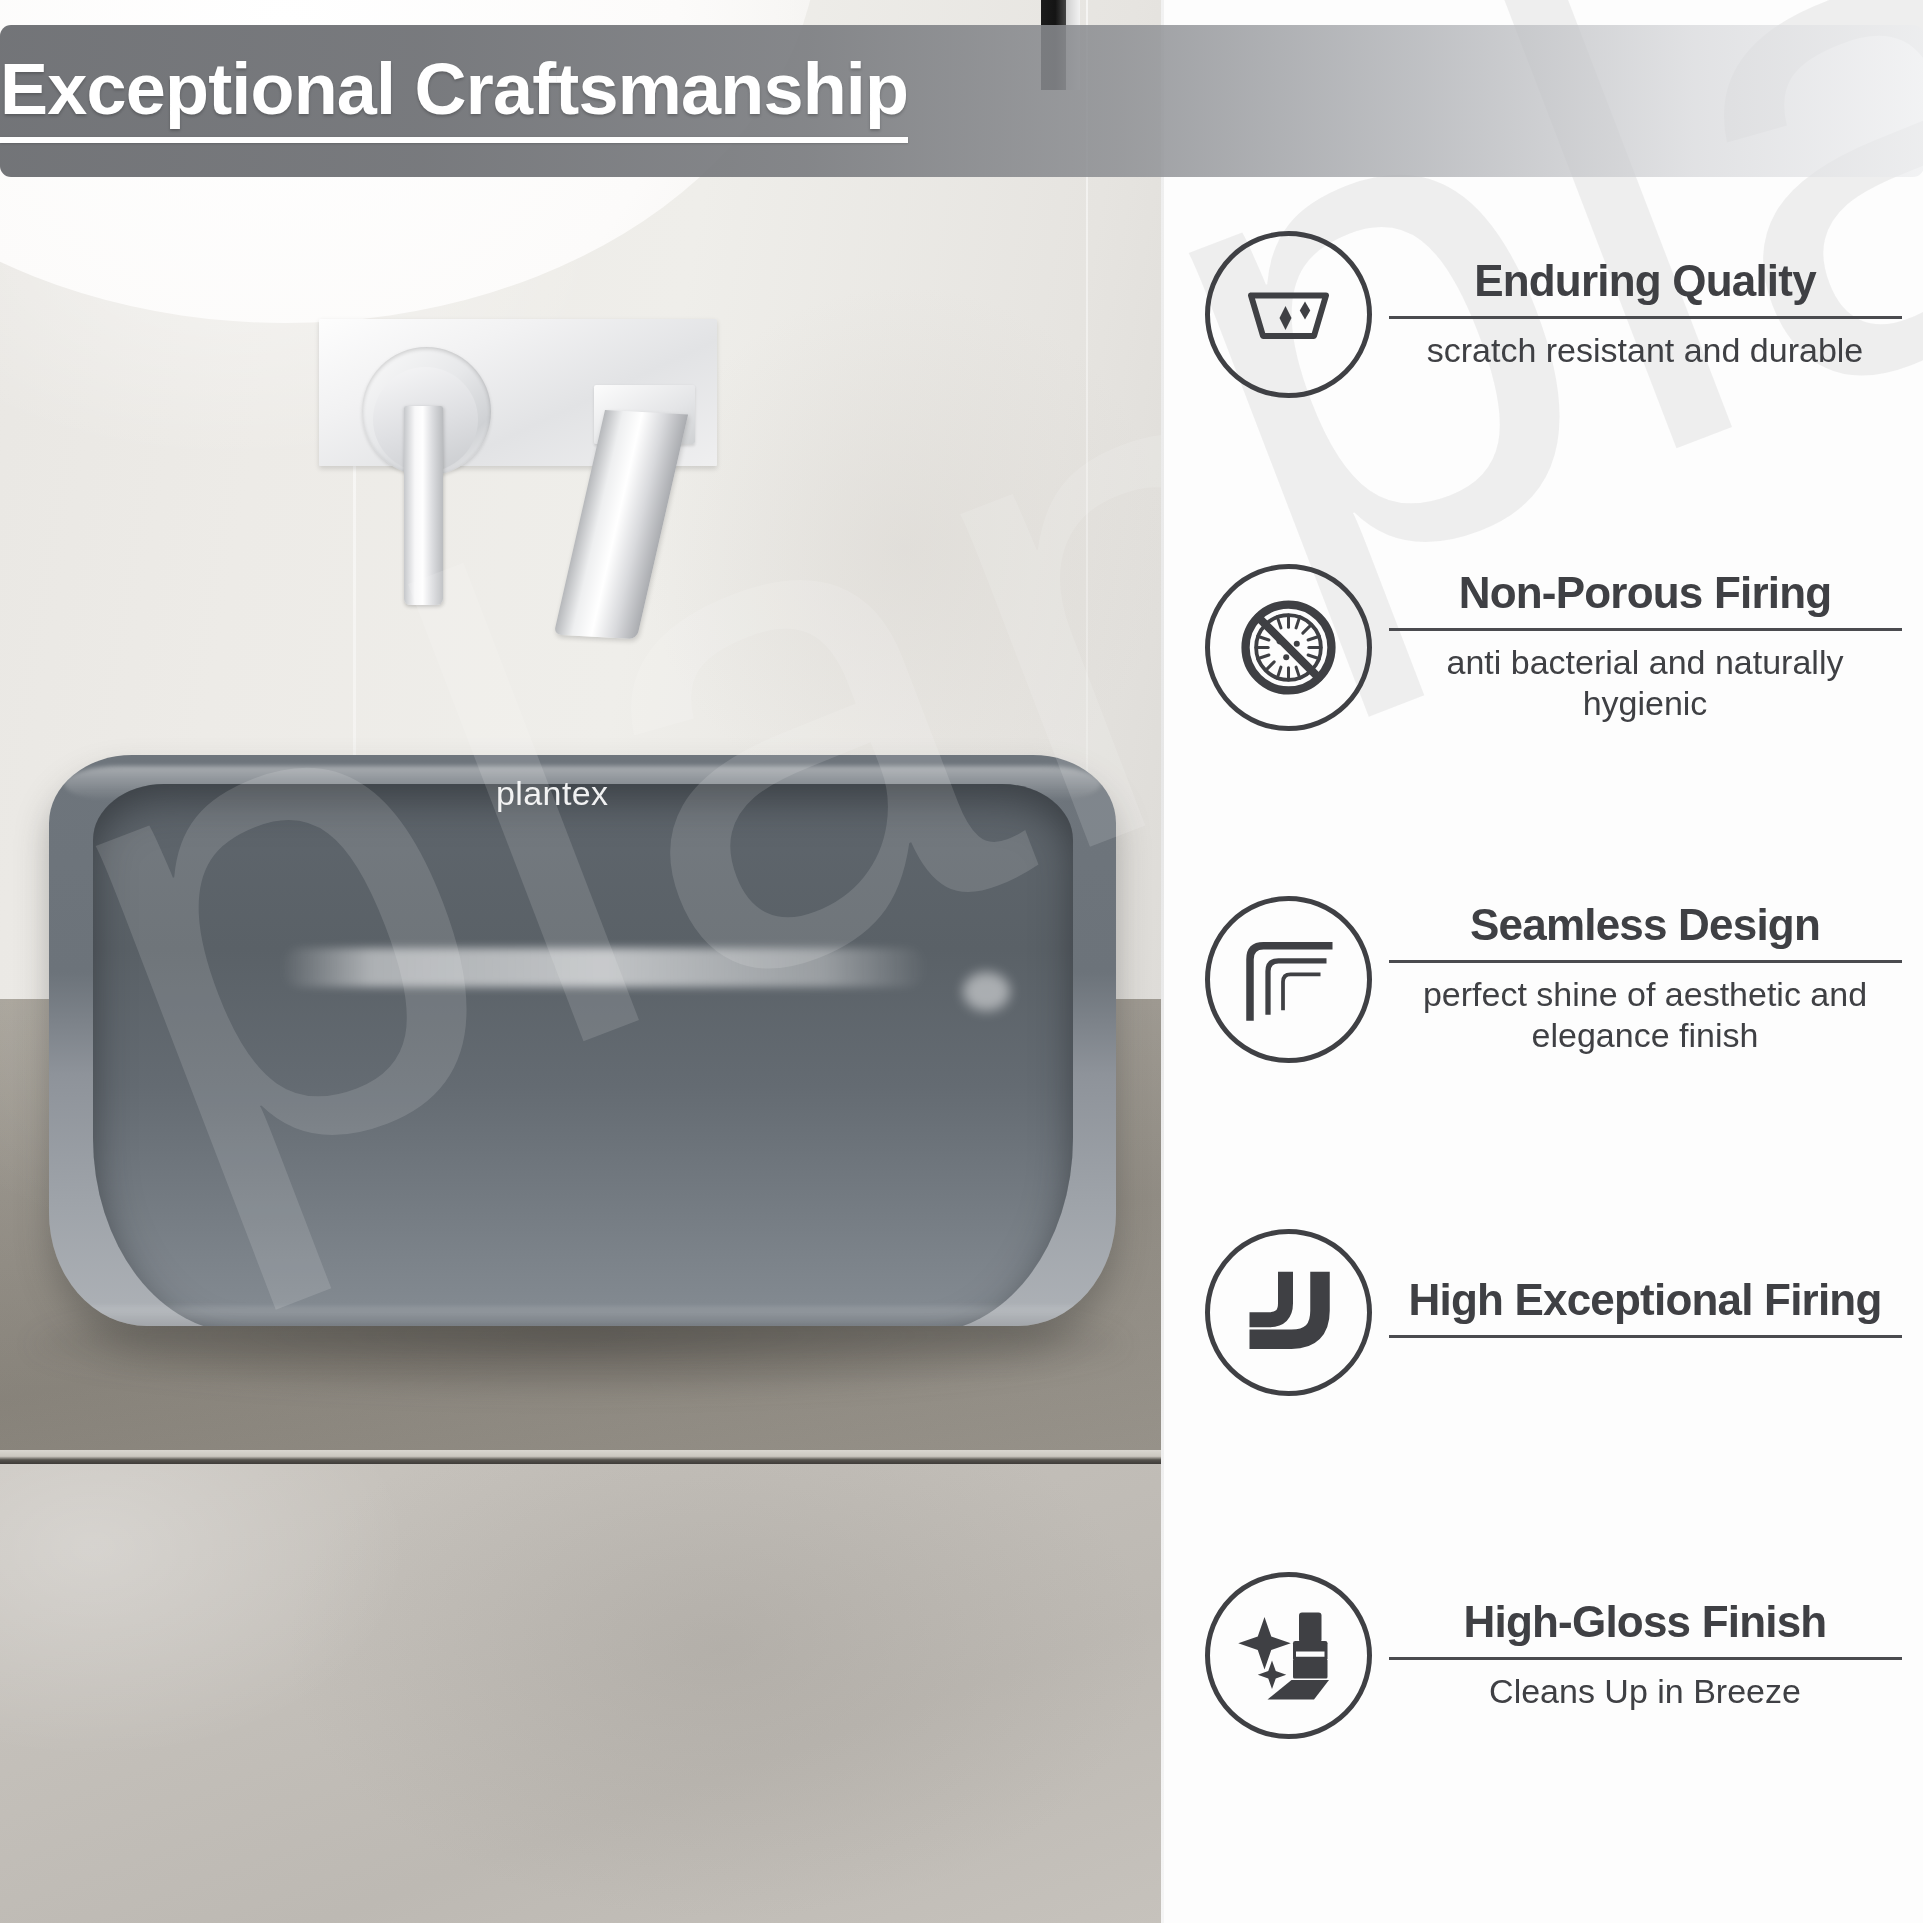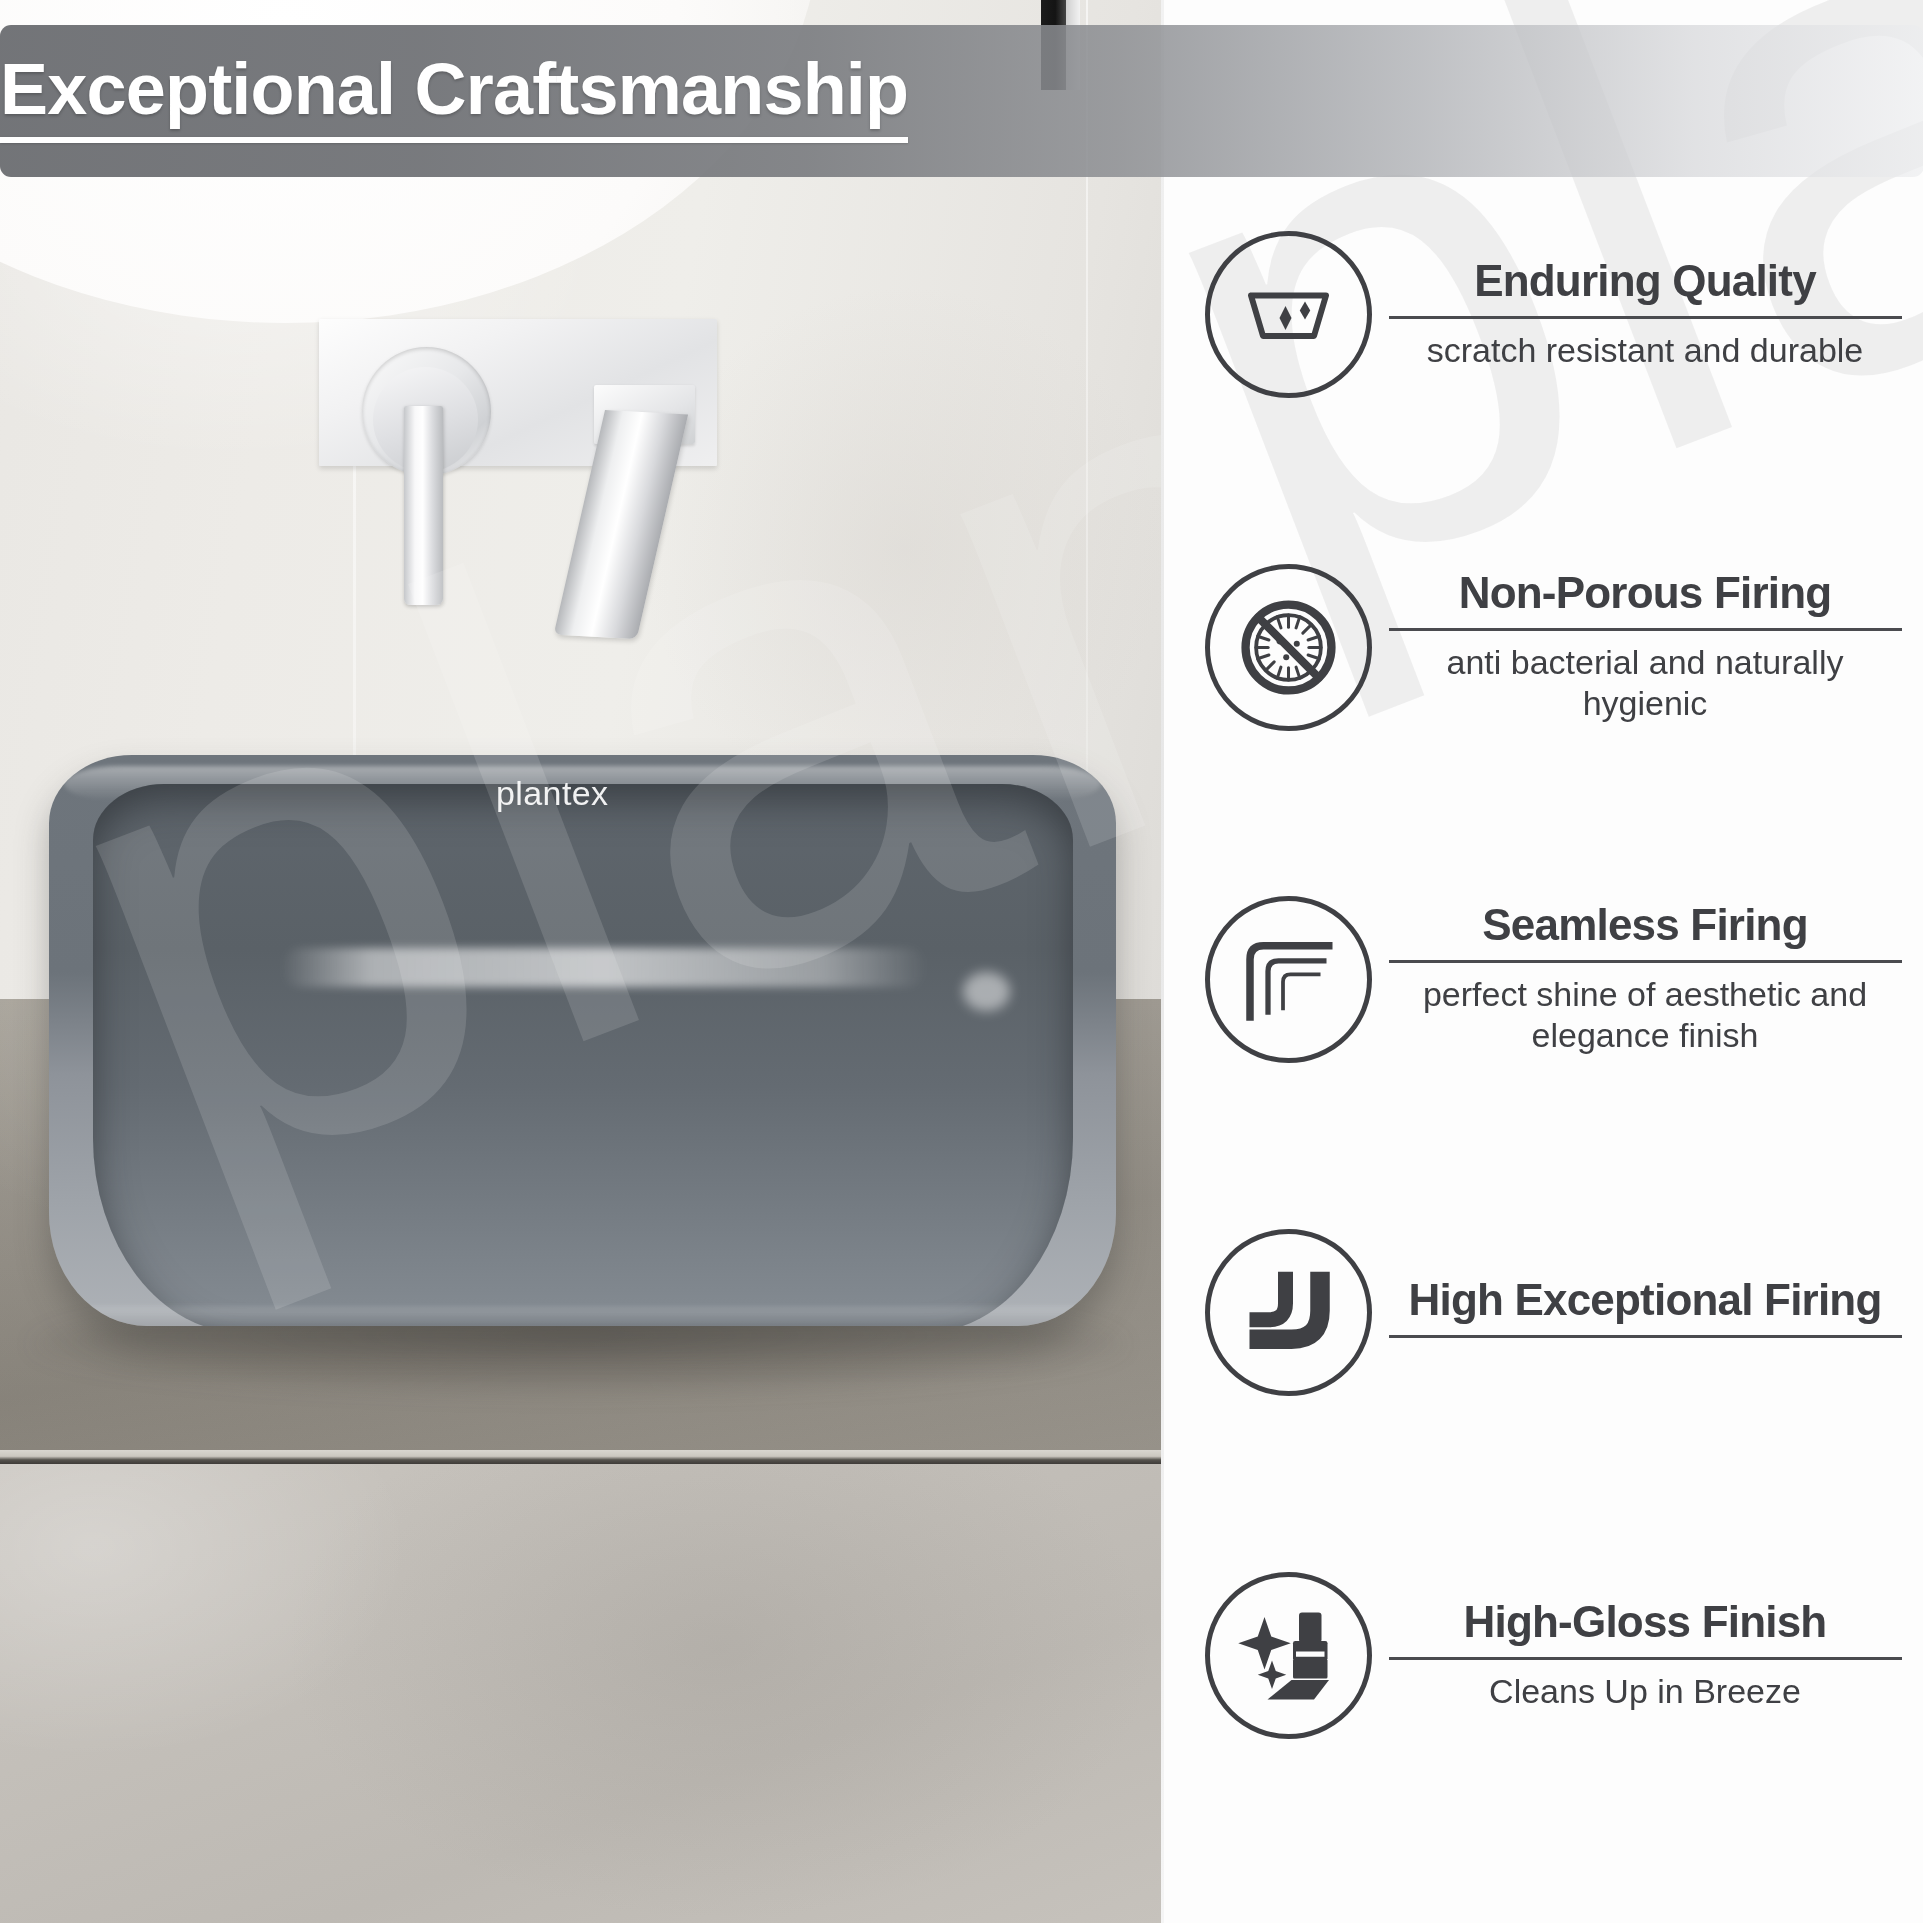--- a/index.html
+++ b/index.html
@@ -476,21 +476,21 @@
         <div class="icon-circle"></div>
         <svg class="icon-svg" width="102" height="95" viewBox="0 0 136 126">
           <g fill="none" stroke="#3f4044" stroke-linecap="butt">
             <path d="M16 118 L16 36 Q16 18 34 18 L126 18" stroke-width="10"></path>
             <path d="M40 110 L40 52 Q40 38 54 38 L118 38" stroke-width="7"></path>
             <path d="M60 104 L60 66 Q60 56 70 56 L110 56" stroke-width="5"></path>
           </g>
         </svg>
       </div>
       <div class="feature-text">
-        <div class="feature-title">Seamless Firing</div>
+        <div class="feature-title">Seamless Design</div>
         <div class="title-rule"></div>
         <div class="feature-desc">perfect shine of aesthetic and elegance finish</div>
       </div>
     </div>
 
     <div class="feature f3">
       <div class="icon-wrap">
         <div class="icon-circle"></div>
         <svg class="icon-svg" width="105" height="98" viewBox="0 0 140 130">
           <g fill="none" stroke="#3f4044" stroke-linecap="butt">

